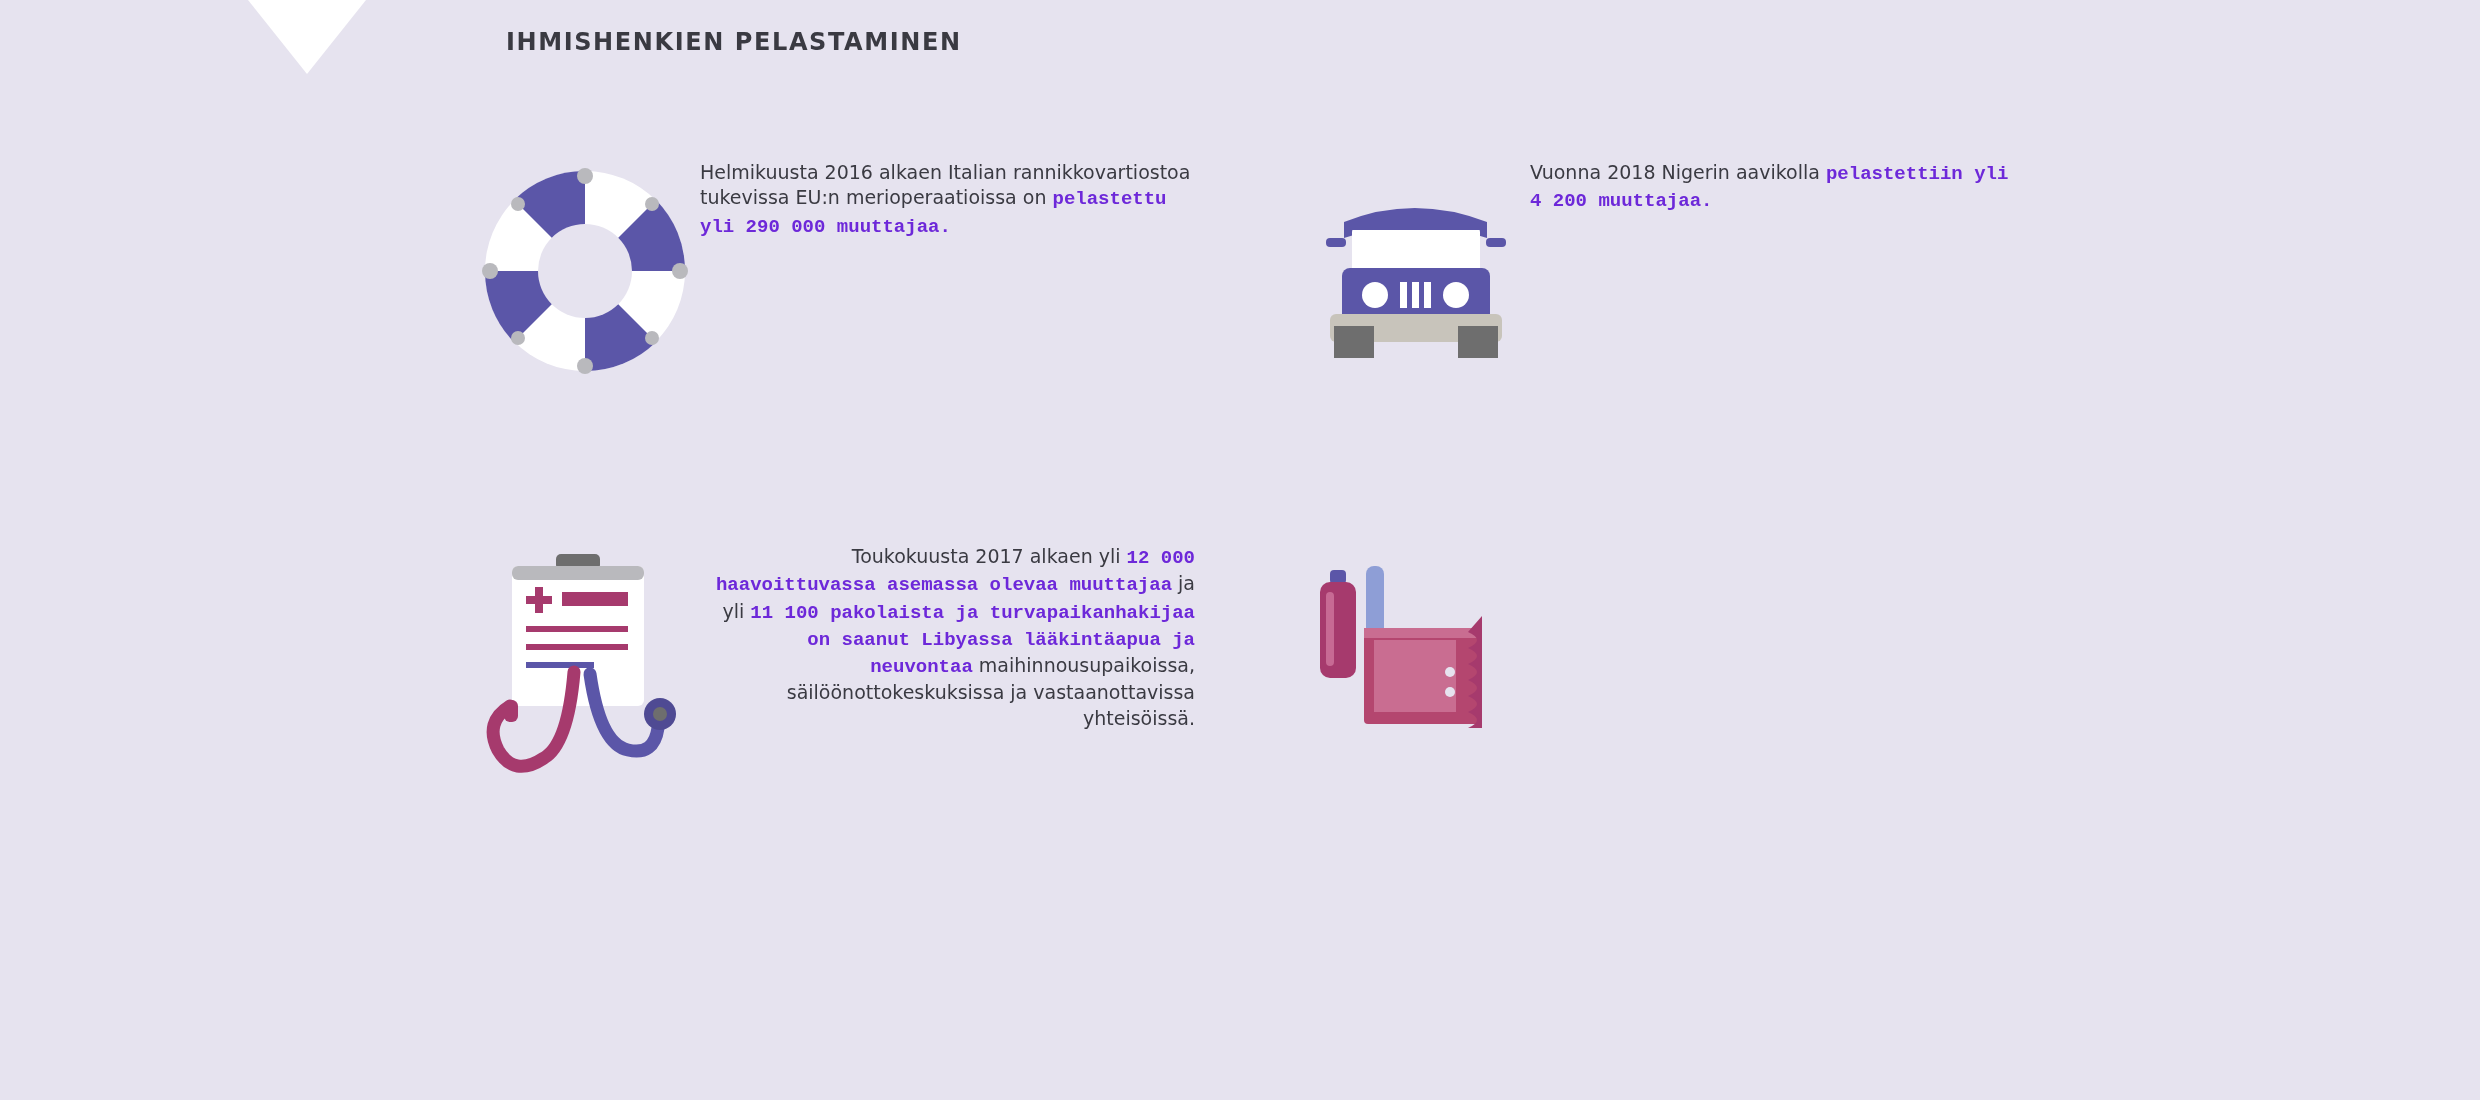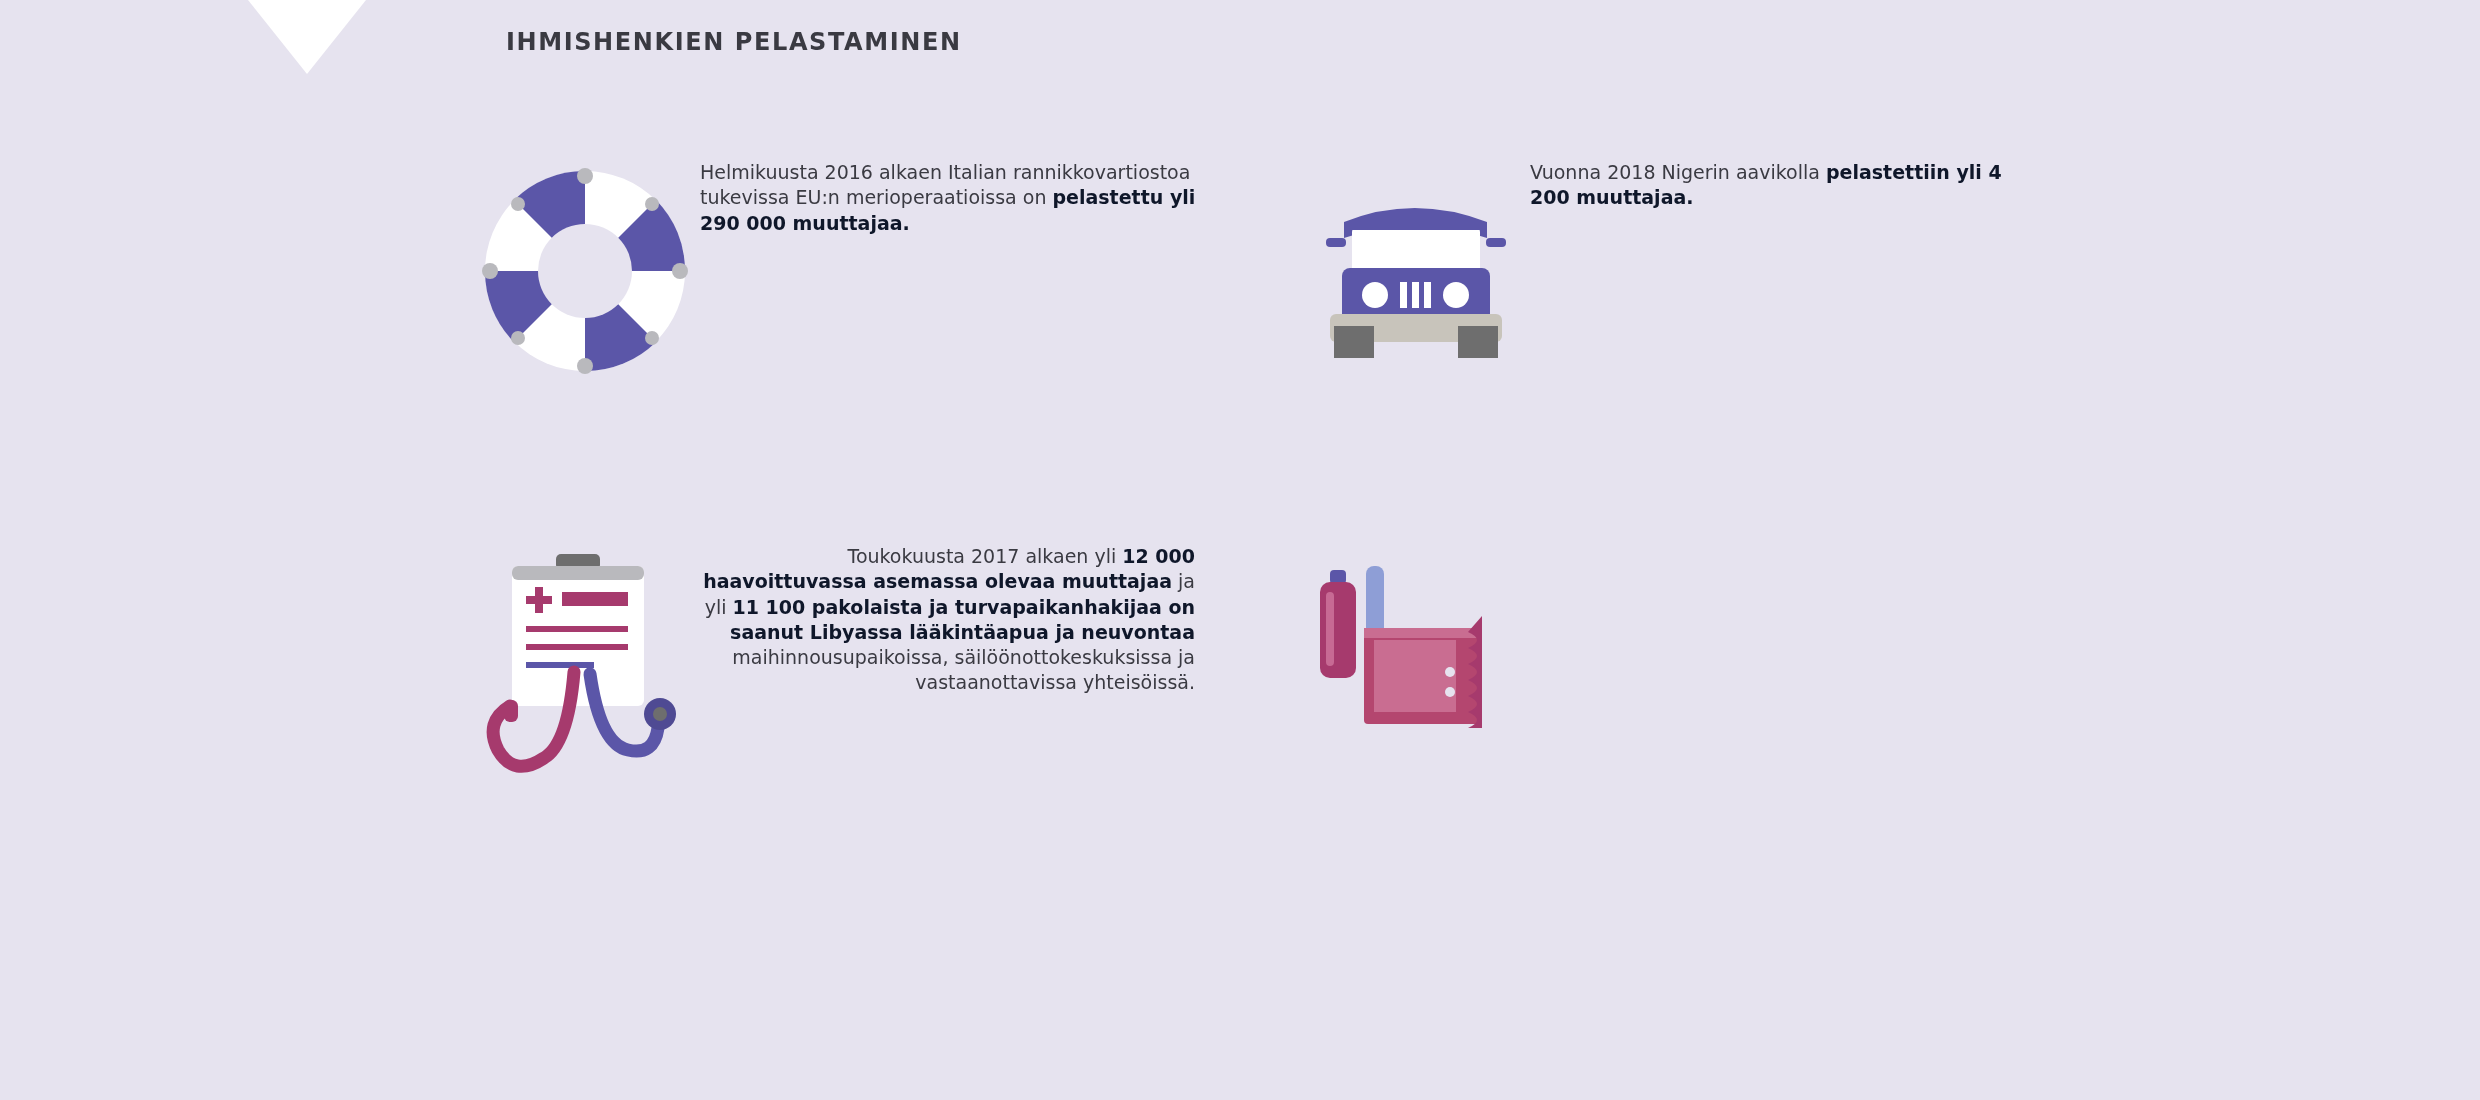--- a/index.html
+++ b/index.html
@@ -73,22 +73,23 @@
   }
   .text {
     flex: 1 1 auto;
     font-size: 19px;
     line-height: 1.33;
     max-width: 500px;
     color: #3a3a42;
   }
   .text.narrow { max-width: 495px; text-align: right; }
   .hl {
-    color: #0f172a;
+    color: #6d28d9;
     font-weight: bold;
+    font-family: Liberation Mono, monospace;
   }
 </style>
 </head>
 <body>
 
 <div class="notch"></div>
 
 <div class="title">IHMISHENKIEN PELASTAMINEN</div>
 
 <div class="grid">

